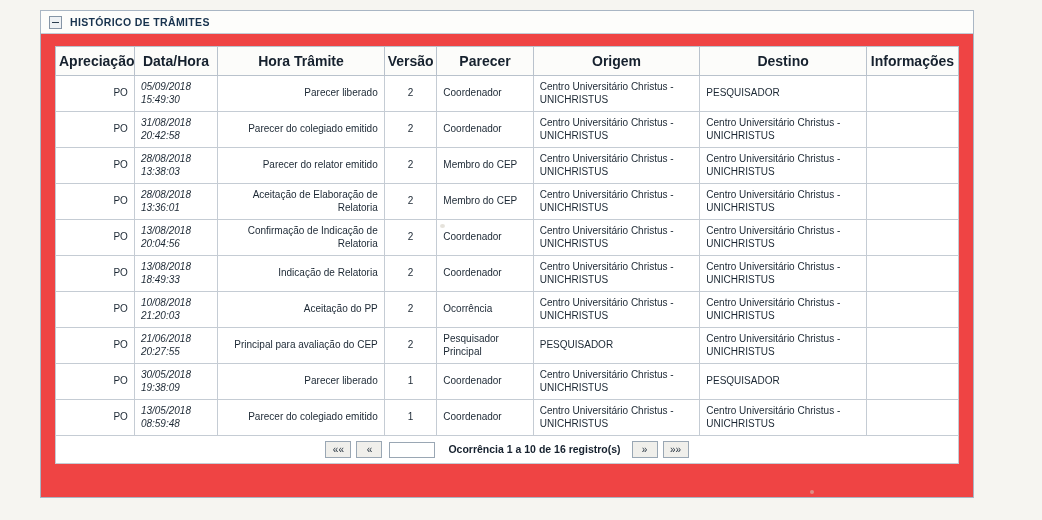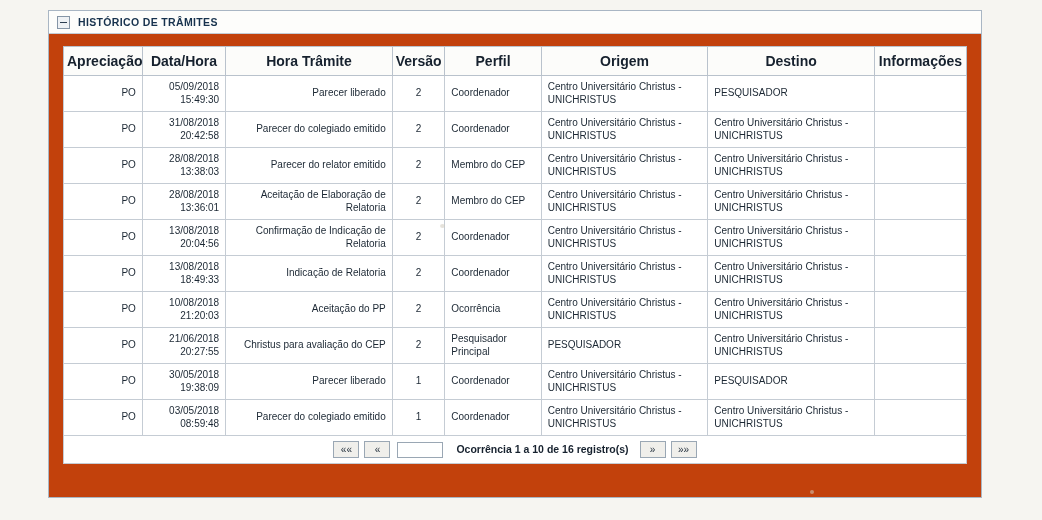--- a/index.html
+++ b/index.html
@@ -14,25 +14,25 @@
   #page {
     position: relative;
     width: 1042px;
     height: 520px;
     background: #f6f5f1;
   }
 
   
   .panel {
     position: absolute;
-    left: 48px;
+    left: 40px;
     top: 10px;
     width: 934px;
     height: 488px;
-    background: #c2410c;
+    background: #ef4444;
     border: 1px solid #a9b6c4;
     box-sizing: border-box;
   }
 
   .panel-header {
     height: 22px;
     display: flex;
     align-items: center;
     padding-left: 8px;
     border-bottom: 1px solid #c3ccd6;
@@ -88,21 +88,21 @@
   table.hist td {
     border: 1px solid #c5ccd4;
     font-size: 10px;
     color: #1b2733;
     padding: 5px 6px;
     vertical-align: middle;
     line-height: 1.25;
     background: #ffffff;
   }
   td.c-aprec { text-align: right; padding-left: 10px; }
-  td.c-data  { text-align: right; white-space: pre-line; }
+  td.c-data  { text-align: left; white-space: pre-line; font-style: italic; }
   td.c-tipo  { text-align: right; }
   td.c-versao{ text-align: center; }
   td.c-perfil{ }
   td.c-origem{ text-align: left; }
   td.c-destino { text-align: left; }
   td.c-info  { text-align: left; }
 
   
   .pager-row td {
     border: 1px solid #b9c2cc;
@@ -177,21 +177,21 @@
           <col style="width:19.0%">
           <col style="width:19.0%">
           <col style="width:10.5%">
         </colgroup>
         <thead>
           <tr>
             <th>Apreciação</th>
             <th>Data/Hora</th>
             <th>Hora Trâmite</th>
             <th>Versão</th>
-            <th>Perfil</th>
+            <th>Parecer</th>
             <th>Origem</th>
             <th>Destino</th>
             <th>Informações</th>
           </tr>
         </thead>
         <tbody>
           <tr>
             <td class="c-aprec">PO</td>
             <td class="c-data">05/09/2018
 15:49:30</td>
@@ -265,41 +265,41 @@
             <td class="c-versao">2</td>
             <td class="c-perfil">Ocorrência</td>
             <td class="c-origem">Centro Universitário Christus - UNICHRISTUS</td>
             <td class="c-destino">Centro Universitário Christus - UNICHRISTUS</td>
             <td class="c-info"></td>
           </tr>
           <tr>
             <td class="c-aprec">PO</td>
             <td class="c-data">21/06/2018
 20:27:55</td>
-            <td class="c-tipo">Christus para avaliação do CEP</td>
+            <td class="c-tipo">Principal para avaliação do CEP</td>
             <td class="c-versao">2</td>
             <td class="c-perfil">Pesquisador Principal</td>
             <td class="c-origem">PESQUISADOR</td>
             <td class="c-destino">Centro Universitário Christus - UNICHRISTUS</td>
             <td class="c-info"></td>
           </tr>
           <tr>
             <td class="c-aprec">PO</td>
             <td class="c-data">30/05/2018
 19:38:09</td>
             <td class="c-tipo">Parecer liberado</td>
             <td class="c-versao">1</td>
             <td class="c-perfil">Coordenador</td>
             <td class="c-origem">Centro Universitário Christus - UNICHRISTUS</td>
             <td class="c-destino">PESQUISADOR</td>
             <td class="c-info"></td>
           </tr>
           <tr>
             <td class="c-aprec">PO</td>
-            <td class="c-data">03/05/2018
+            <td class="c-data">13/05/2018
 08:59:48</td>
             <td class="c-tipo">Parecer do colegiado emitido</td>
             <td class="c-versao">1</td>
             <td class="c-perfil">Coordenador</td>
             <td class="c-origem">Centro Universitário Christus - UNICHRISTUS</td>
             <td class="c-destino">Centro Universitário Christus - UNICHRISTUS</td>
             <td class="c-info"></td>
           </tr>
           <tr class="pager-row">
             <td colspan="8">

